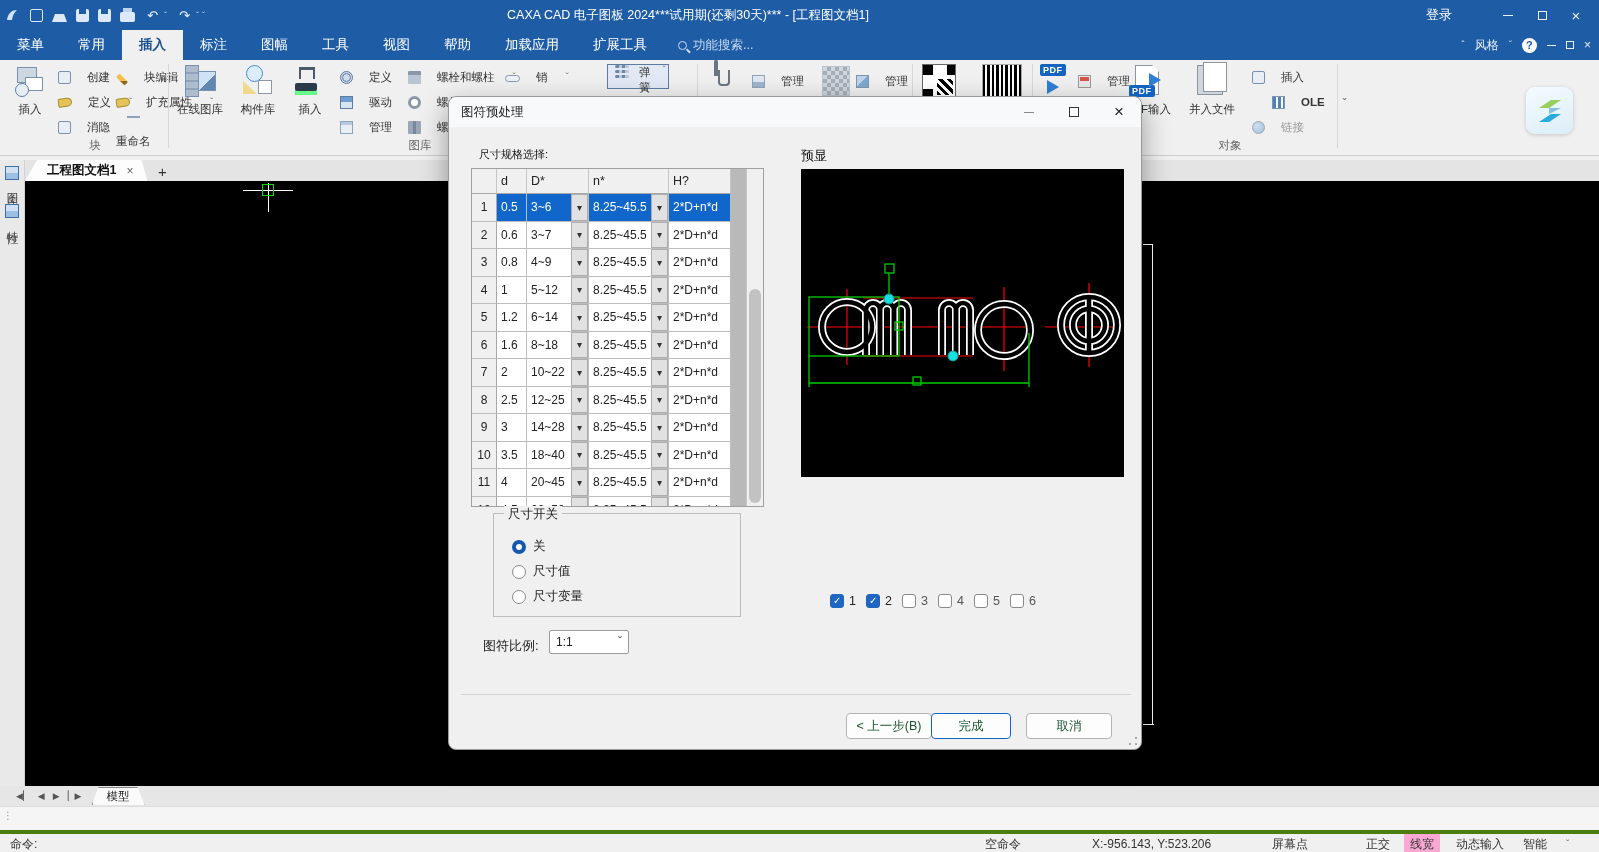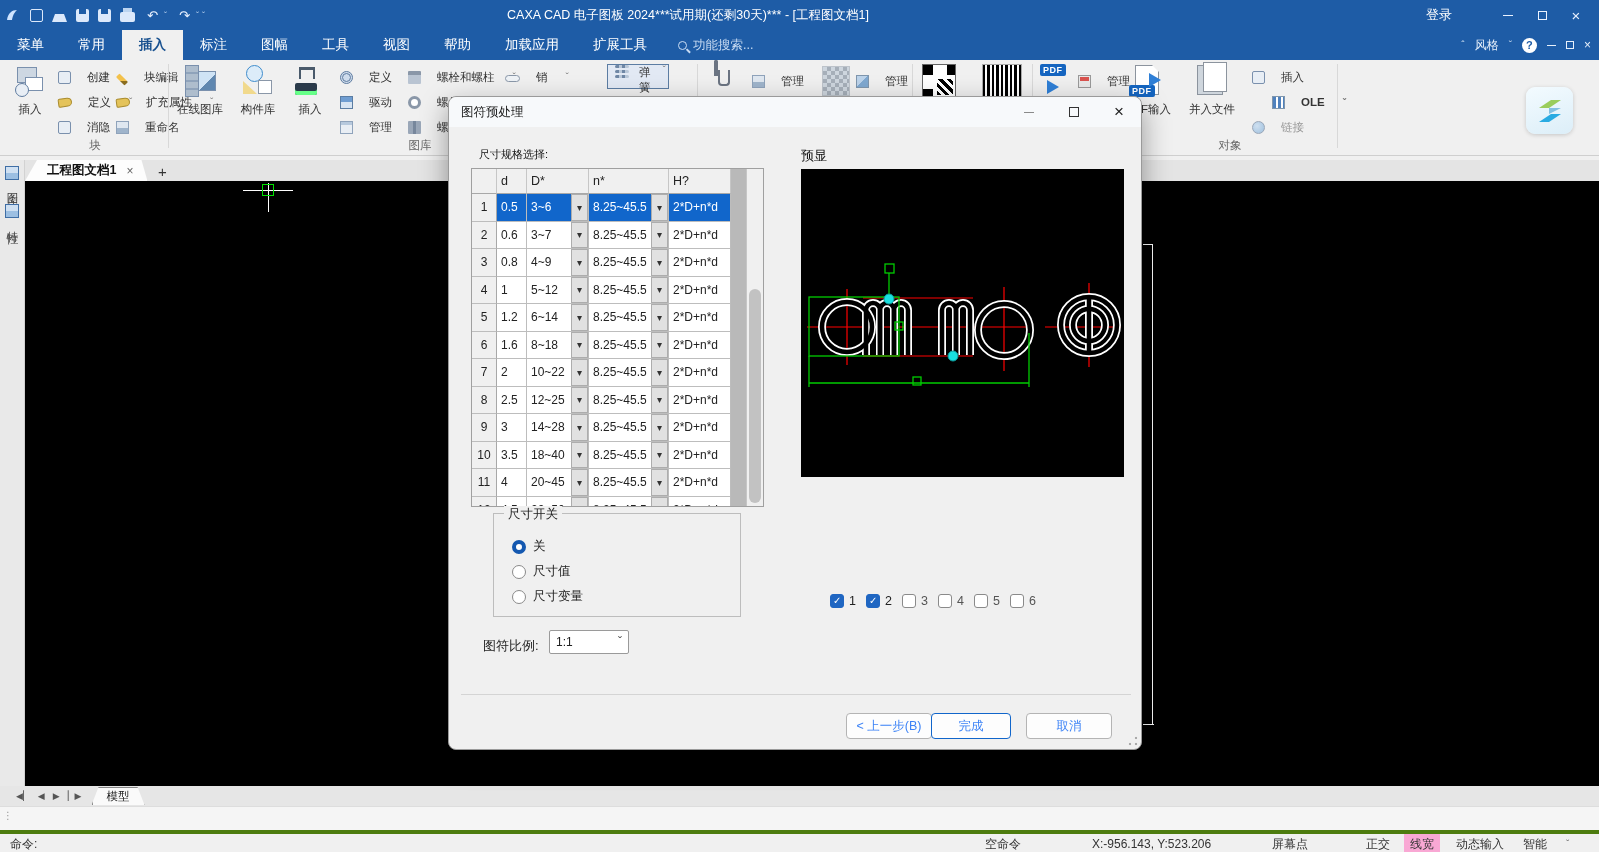--- a/index.html
+++ b/index.html
@@ -155,21 +155,21 @@
   #scale-combo { position:absolute; left:100px; top:533px; width:80px; height:24px; background:#fff; border:1px solid #9a9a9a; border-radius:2px; display:flex; align-items:center; padding:0 6px; font-size:12px; justify-content:space-between; }
   #scale-combo::after { content:"\02c7"; color:#555; font-size:12px; }
 
   .viewcb { position:absolute; top:497px; display:flex; align-items:center; gap:5px; font-size:12.5px; }
   .cbx { width:14px; height:14px; border:1px solid #8a8a8a; border-radius:3px; background:#fff; }
   .cbx.on { background:#1f66c2; border-color:#1f66c2; position:relative; }
   .cbx.on::after { content:"\02713"; color:#fff; font-size:10px; position:absolute; left:2px; top:0px; }
   .viewcb.off span.lbl { color:#555; }
 
   #dlg-sep { position:absolute; left:12px; top:597px; width:670px; height:1px; background:#d4d4d4; }
-  .dlg-btn { position:absolute; top:616px; height:26px; background:#fdfdfd; border:1px solid #b4b4b4; border-radius:4px; font-size:12.5px; display:flex; align-items:center; justify-content:center; color:#3b82f6; }
+  .dlg-btn { position:absolute; top:616px; height:26px; background:#fdfdfd; border:1px solid #b4b4b4; border-radius:4px; font-size:12.5px; display:flex; align-items:center; justify-content:center; color:#14532d; }
   #btn-finish { border:1.5px solid #1166cb; }
   #dlg-grip { position:absolute; right:3px; bottom:3px; width:10px; height:10px; background:
      radial-gradient(circle at 8px 2px,#aaa 1px,transparent 1.6px),
      radial-gradient(circle at 8px 8px,#aaa 1px,transparent 1.6px),
      radial-gradient(circle at 2px 8px,#aaa 1px,transparent 1.6px); }
 </style>
 </head>
 <body>
 
 <div id="titlebar">
@@ -254,21 +254,21 @@
       <span>消隐</span>
     </div>
   <div class="smallrow dd" style="left:116px; top:6px;">
       <span class="sic pencil"></span>
       <span>块编辑</span>
     </div>
   <div class="smallrow dd" style="left:116px; top:31px;">
       <span class="sic tag"></span>
       <span>扩充属性</span>
     </div>
-  <div class="smallrow" style="left:116px; top:56px;">
+  <div class="smallrow" style="left:116px; top:56px;flex-direction:column;">
       <span class="sic card"></span>
       <span>重命名</span>
     </div>
   <div class="grp-label" style="left:60px; width:70px;">块</div>
   <div class="vsep" style="left:168px;"></div>
 
   <div class="bigbtn" style="left:172px; width:56px;">
     <div class="bigicon">
       <div style="position:absolute;left:0;top:0;width:14px;height:32px;background:repeating-linear-gradient(#aebdcd 0 6px,#8fa3bb 6px 8px);border:1px solid #7a90ad;"></div>
       <div style="position:absolute;left:13px;top:6px;width:18px;height:20px;background:linear-gradient(135deg,#cfe3f5 55%,#5f87b0 55%);border:1px solid #7a90ad;"></div>

